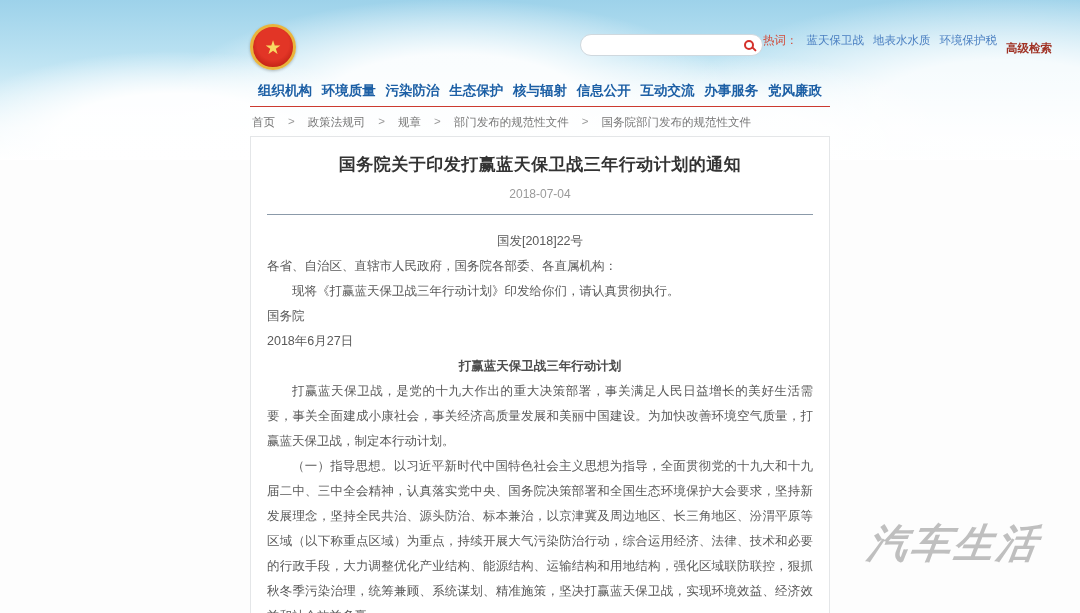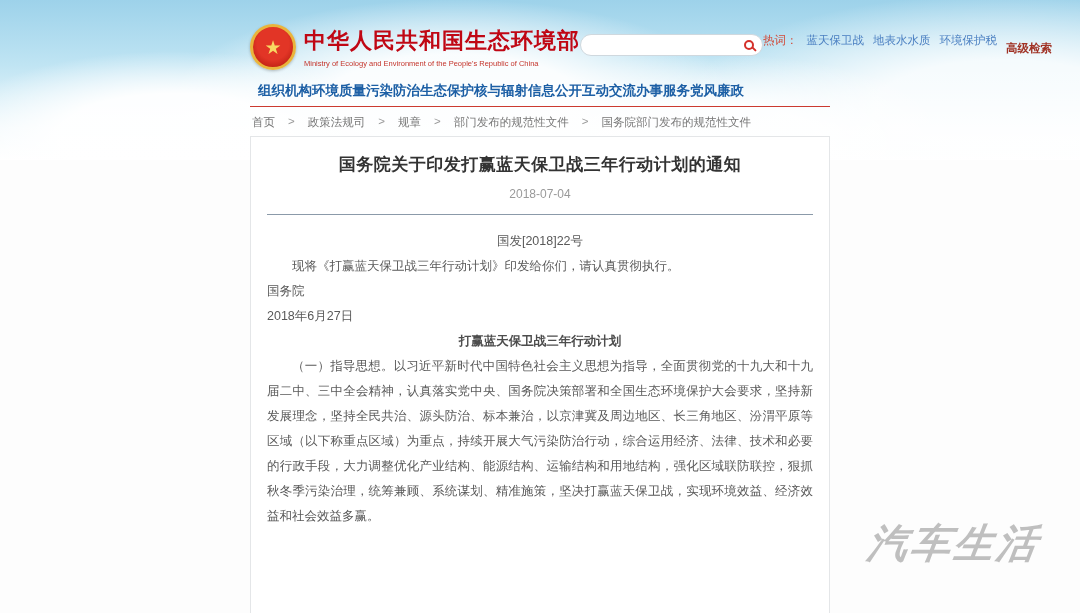--- a/index.html
+++ b/index.html
@@ -41,21 +41,21 @@
   }
   .search-input { flex:1; border:none; outline:none; background:transparent; font-size:12px; height:18px; }
   .search-icon { width:10px; height:10px; border:2px solid #d4302a; border-radius:50%; position:relative; flex:0 0 auto; cursor:pointer; }
   .search-icon::after { content:""; position:absolute; width:6px; height:2px; background:#d4302a; transform:rotate(45deg); right:-5px; bottom:-2px; border-radius:1px; }
   .hotwords { margin-top:9px; font-size:11.5px; white-space:nowrap; display:flex; gap:9px; }
   .hot-label { color:#d24a39; }
   .hot-link { color:#4a7fc1; text-decoration:none; cursor:pointer; }
   .adv-link { color:#a03225; text-decoration:none; cursor:pointer; font-weight:bold;margin-top:8px; }
   
   .nav {
-    margin-top:6px; display:flex; justify-content:flex-start; align-items:center;
+    margin-top:6px; display:flex; justify-content:space-between; align-items:center;
     border-bottom:1px solid #cb3a30; padding:0 8px 6px 8px;
   }
   .nav a { color:#1c5fa5; font-size:13.5px; font-weight:bold; text-decoration:none; cursor:pointer; white-space:nowrap; }
   
   .breadcrumb { padding:8px 2px 6px 2px; font-size:11.5px; color:#777; display:flex; gap:13px; white-space:nowrap; }
   .breadcrumb a { color:#777; text-decoration:none; cursor:pointer; }
   .breadcrumb .sep { color:#999; }
   
   .article { background:#fff; border:1px solid #e4e6e8; padding:16px 16px 0 16px; min-height:480px; }
   .article-title { text-align:center; font-size:17px; color:#333; font-weight:bold; letter-spacing:.5px; }
@@ -79,24 +79,20 @@
 </head>
 <body>
 
 <div class="sky"></div>
 
 <div class="page">
 
   <header class="header">
     <div class="brand">
       <div class="emblem">★</div>
-      <div class="brand-text">
-        <div class="site-name">中华人民共和国生态环境部</div>
-        <div class="site-name-en">Ministry of Ecology and Environment of the People's Republic of China</div>
-      </div>
     </div>
     <div class="header-right">
       <div class="searchbox">
         <input class="search-input" type="text" value="" style="">
         <span class="search-icon"></span>
       </div>
       <div class="hotwords">
         <span class="hot-label">热词：</span>
         <a class="hot-link">蓝天保卫战</a>
         <a class="hot-link">地表水水质</a>
@@ -129,24 +125,26 @@
     <span class="sep">&gt;</span>
     <a>国务院部门发布的规范性文件</a>
   </div>
 
   <article class="article">
     <h1 class="article-title">国务院关于印发打赢蓝天保卫战三年行动计划的通知</h1>
     <div class="article-date">2018-07-04</div>
     <hr class="rule">
     <div class="art-body">
       <p class="pc">国发[2018]22号</p>
+      <p>各省、自治区、直辖市人民政府，国务院各部委、各直属机构：</p>
       <p class="pi">现将《打赢蓝天保卫战三年行动计划》印发给你们，请认真贯彻执行。</p>
       <p class="pr">国务院</p>
       <p class="pr">2018年6月27日</p>
       <p class="pc pb">打赢蓝天保卫战三年行动计划</p>
+      <p class="pi">打赢蓝天保卫战，是党的十九大作出的重大决策部署，事关满足人民日益增长的美好生活需要，事关全面建成小康社会，事关经济高质量发展和美丽中国建设。为加快改善环境空气质量，打赢蓝天保卫战，制定本行动计划。</p>
       <p class="pi">（一）指导思想。以习近平新时代中国特色社会主义思想为指导，全面贯彻党的十九大和十九届二中、三中全会精神，认真落实党中央、国务院决策部署和全国生态环境保护大会要求，坚持新发展理念，坚持全民共治、源头防治、标本兼治，以京津冀及周边地区、长三角地区、汾渭平原等区域（以下称重点区域）为重点，持续开展大气污染防治行动，综合运用经济、法律、技术和必要的行政手段，大力调整优化产业结构、能源结构、运输结构和用地结构，强化区域联防联控，狠抓秋冬季污染治理，统筹兼顾、系统谋划、精准施策，坚决打赢蓝天保卫战，实现环境效益、经济效益和社会效益多赢。</p>
 
     </div>
   </article>
 
 </div>
 
 <div class="watermark">汽车生活</div>
 
 </body></html>

